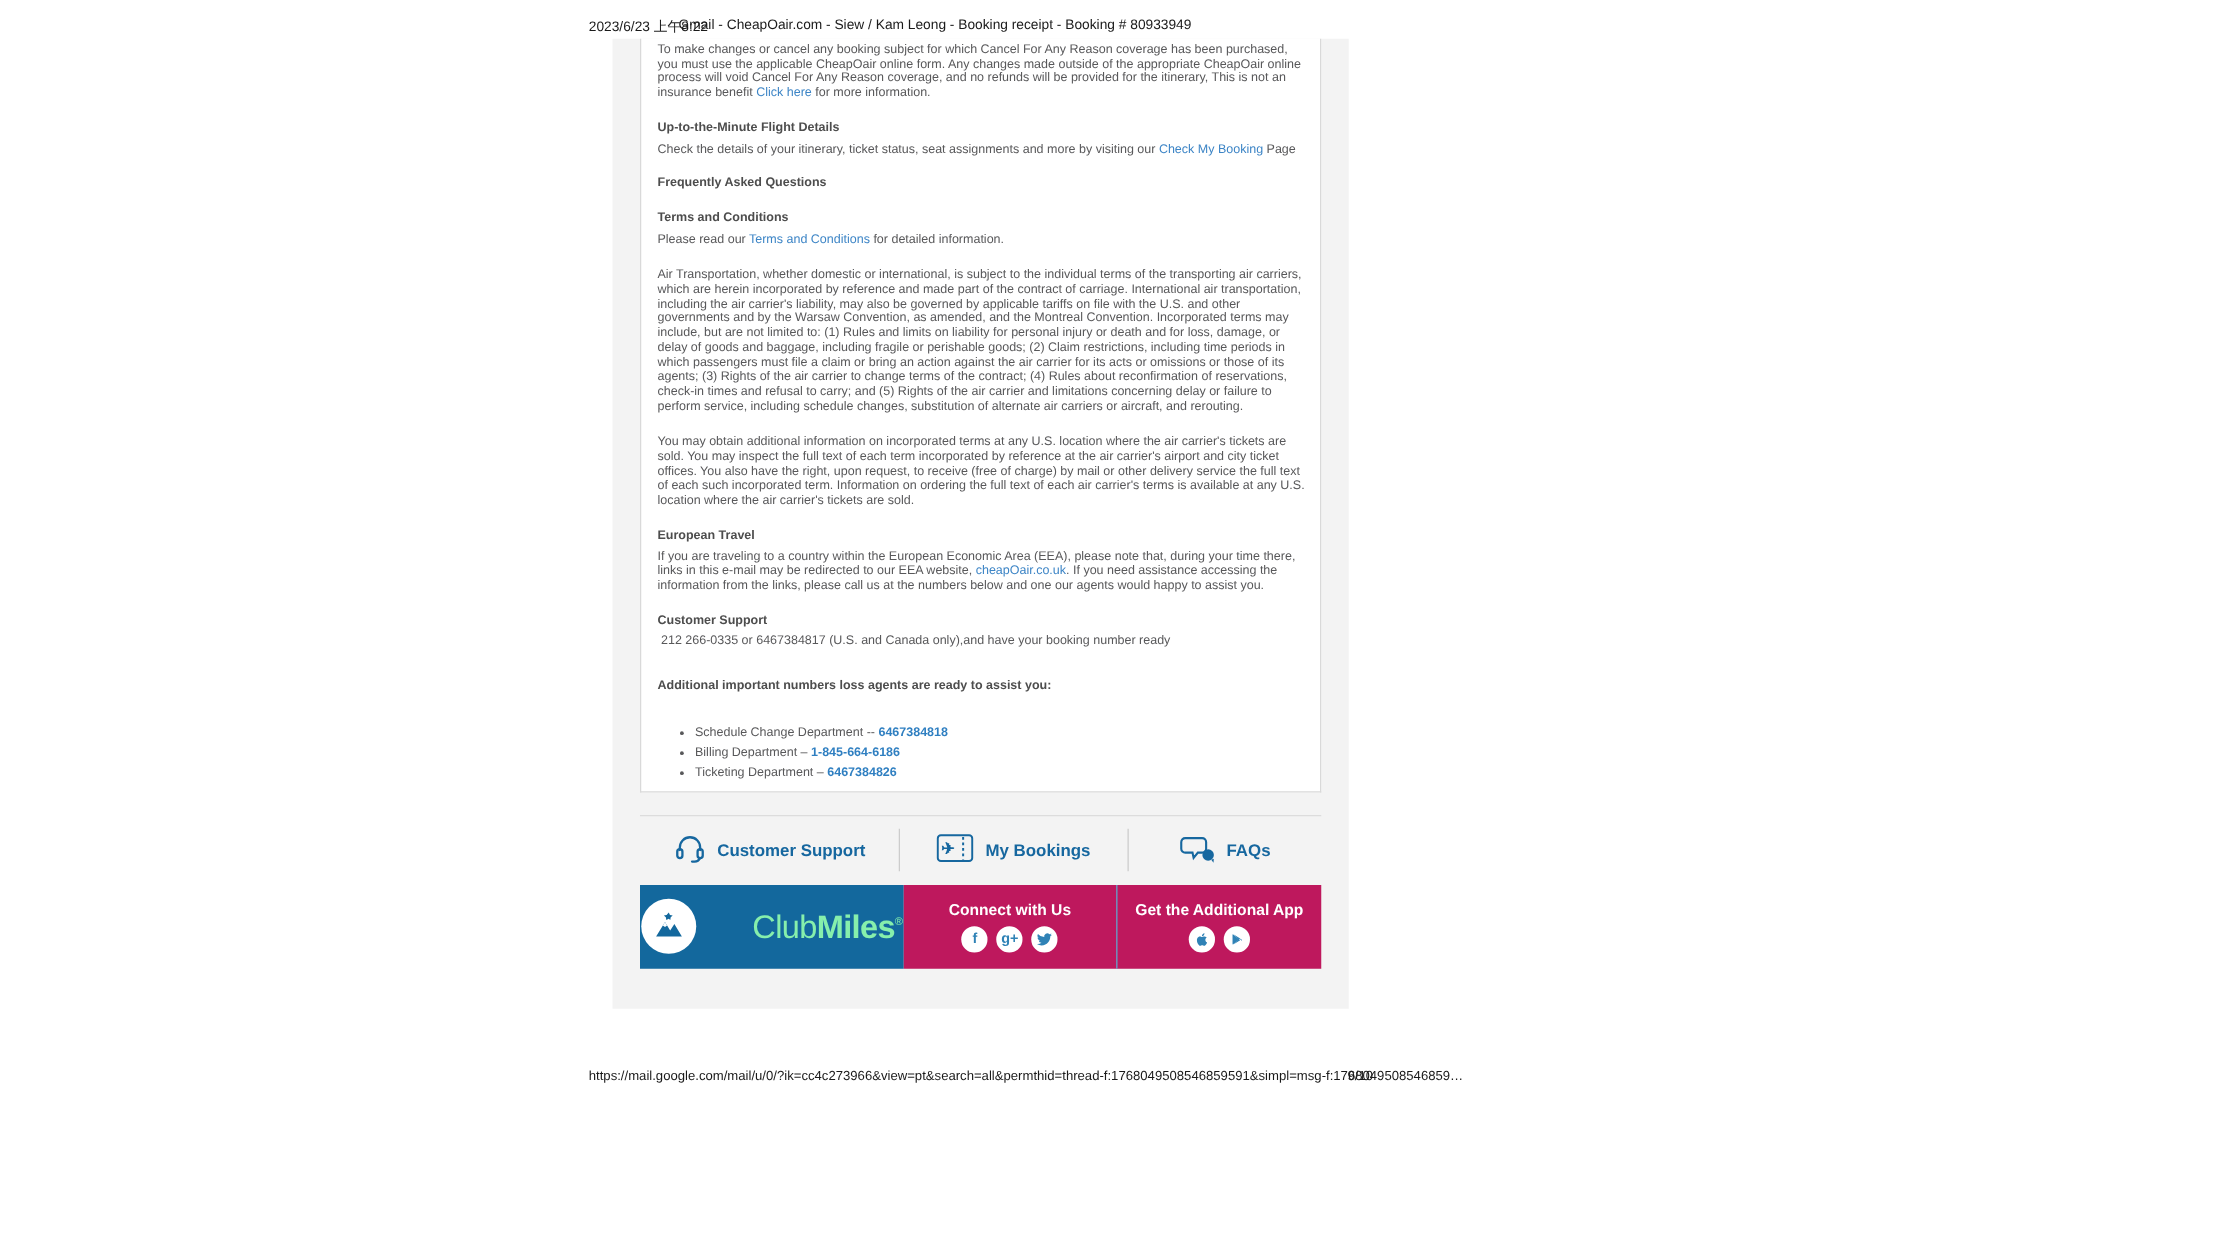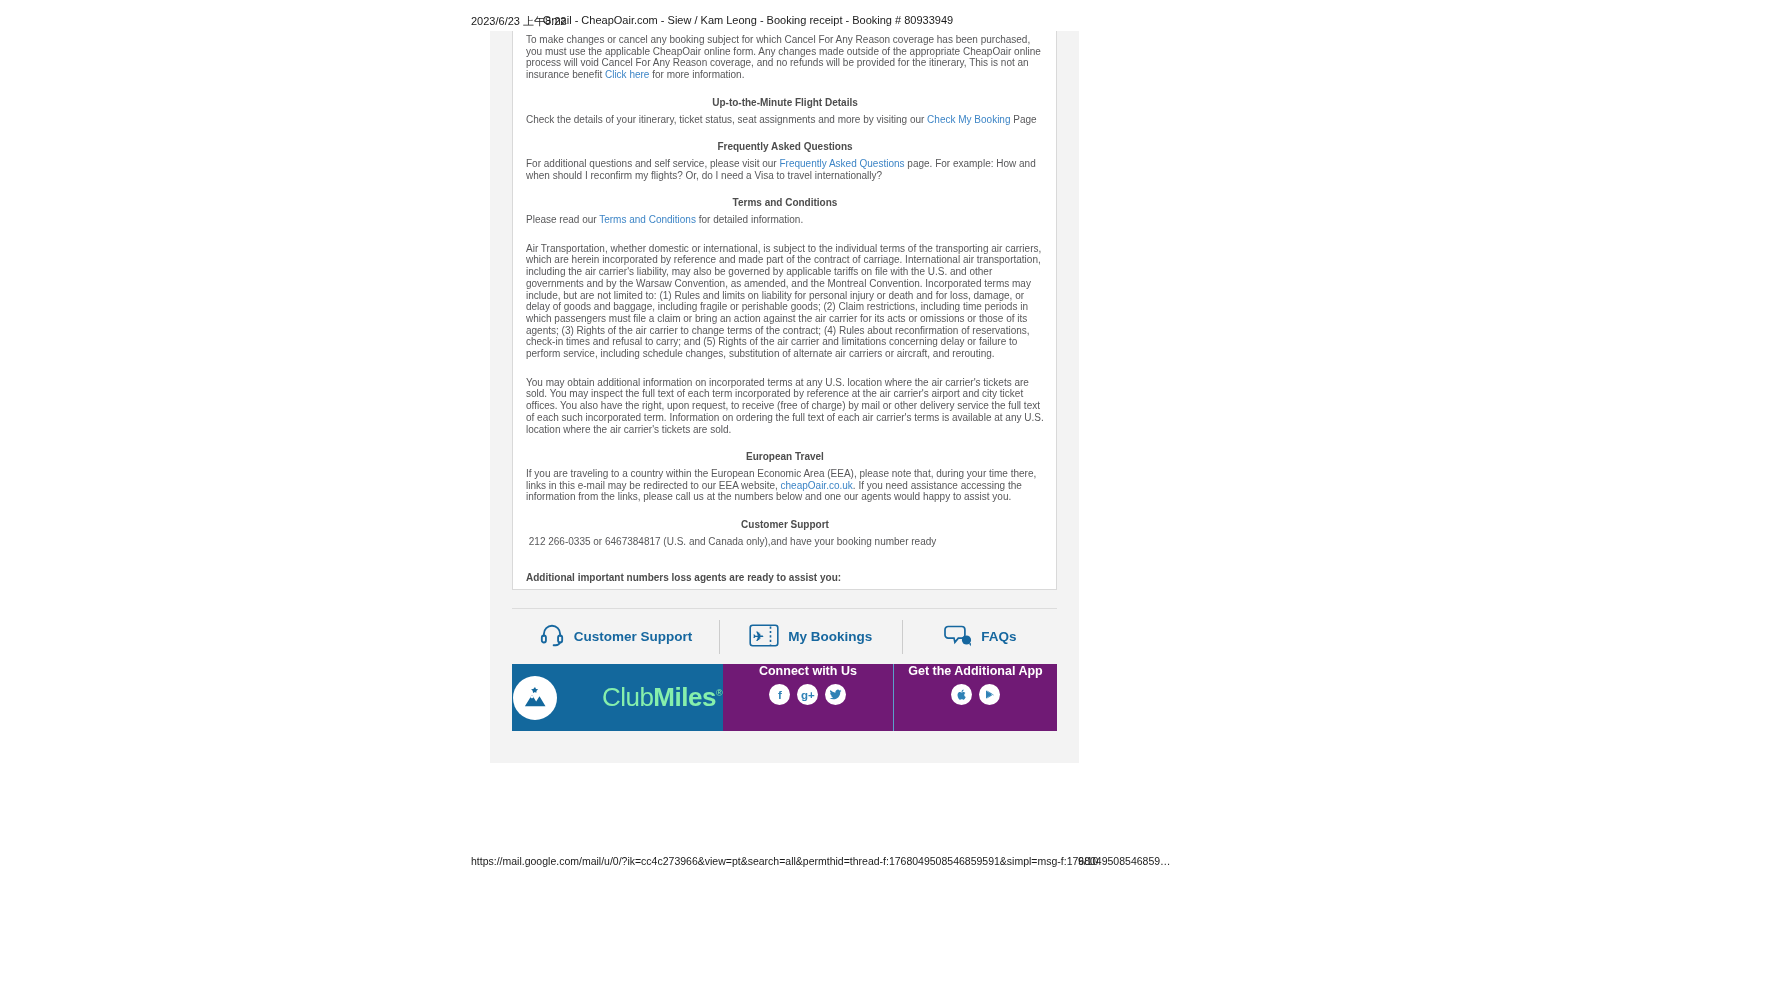--- a/index.html
+++ b/index.html
@@ -39,21 +39,20 @@
     border:1px solid #d9d9d9; border-top:none;
     padding:3px 12px 6px 13px;
     color:#58585a;
     font-size:10px; line-height:11.7px;
   }
   .card p { margin:0; }
   .para-gap { margin-top:17px !important; }
   .heading {
     font-weight:bold; color:#4d4d4d;
     margin:16px 0 5px 0 !important;
-    text-align:center;
   }
   .bold-line { font-weight:bold; color:#4d4d4d; margin-top:24px !important; }
   a.inline-link { color:#3d85c6; text-decoration:none; cursor:pointer; }
   .support-line { margin-top:0; white-space:pre-wrap; }
   ul.numbers {
     margin:24px 0 0 0; padding-left:30px; list-style:disc;
   }
   ul.numbers li { line-height:16px; color:#58585a; }
   a.phone-link { color:#2f7fc1; font-weight:bold; text-decoration:none; cursor:pointer; }
   
@@ -80,22 +79,22 @@
   }
   .logo-circle {
     width:44px; height:44px; border-radius:50%; background:#ffffff;
     display:flex; align-items:center; justify-content:center;
   }
   .logo-text { color:#86efac; font-size:26px; letter-spacing:-0.5px; white-space:nowrap;margin-left:36px; }
   .logo-club { font-weight:400; }
   .logo-miles { font-weight:800; }
   .logo-reg { font-size:9px; vertical-align:super; font-weight:400; }
   .banner-mid, .banner-right {
-    background:#701a75;
-    display:flex; flex-direction:column; align-items:center; 
+    background:#be185d;
+    display:flex; flex-direction:column; align-items:center; justify-content:center;
     gap:6px;
   }
   .banner-mid { width:31.2%; }
   .banner-right { width:30.1%; border-left:1px solid #5ba0c9; }
   .banner-heading { color:#ffffff; font-weight:bold; font-size:12.5px; }
   .icon-row { display:flex; gap:7px; }
   .round-icon {
     width:21px; height:21px; border-radius:50%;
     background:#ffffff; color:#2f82b6;
     display:flex; align-items:center; justify-content:center;
@@ -113,37 +112,41 @@
 <div class="email-area">
 
   <div class="card">
 
     <p><span>To make changes or cancel any booking subject for which Cancel For Any Reason coverage has been purchased, you must use the applicable CheapOair online form. Any changes made outside of the appropriate CheapOair online process will void Cancel For Any Reason coverage, and no refunds will be provided for the itinerary, This is not an insurance benefit </span><a class="inline-link">Click here</a><span> for more information.</span></p>
 
     <p class="heading">Up-to-the-Minute Flight Details</p>
     <p><span>Check the details of your itinerary, ticket status, seat assignments and more by visiting our </span><a class="inline-link">Check My Booking</a><span> Page</span></p>
 
     <p class="heading">Frequently Asked Questions</p>
-    <p><span>For additional questions and self service, please visit our </span><a class="inline-link">Frequently Asked Questions</a><span> page. For example: How and when should I reconfirm my flights? Or, do I need a Visa to travel internationally?</span></p>
 
     <p class="heading">Terms and Conditions</p>
     <p><span>Please read our </span><a class="inline-link">Terms and Conditions</a><span> for detailed information.</span></p>
 
     <p class="para-gap">Air Transportation, whether domestic or international, is subject to the individual terms of the transporting air carriers, which are herein incorporated by reference and made part of the contract of carriage. International air transportation, including the air carrier's liability, may also be governed by applicable tariffs on file with the U.S. and other governments and by the Warsaw Convention, as amended, and the Montreal Convention. Incorporated terms may include, but are not limited to: (1) Rules and limits on liability for personal injury or death and for loss, damage, or delay of goods and baggage, including fragile or perishable goods; (2) Claim restrictions, including time periods in which passengers must file a claim or bring an action against the air carrier for its acts or omissions or those of its agents; (3) Rights of the air carrier to change terms of the contract; (4) Rules about reconfirmation of reservations, check-in times and refusal to carry; and (5) Rights of the air carrier and limitations concerning delay or failure to perform service, including schedule changes, substitution of alternate air carriers or aircraft, and rerouting.</p>
 
     <p class="para-gap">You may obtain additional information on incorporated terms at any U.S. location where the air carrier's tickets are sold. You may inspect the full text of each term incorporated by reference at the air carrier's airport and city ticket offices. You also have the right, upon request, to receive (free of charge) by mail or other delivery service the full text of each such incorporated term. Information on ordering the full text of each air carrier's terms is available at any U.S. location where the air carrier's tickets are sold.</p>
 
     <p class="heading">European Travel</p>
     <p><span>If you are traveling to a country within the European Economic Area (EEA), please note that, during your time there, links in this e-mail may be redirected to our EEA website, </span><a class="inline-link">cheapOair.co.uk</a><span>. If you need assistance accessing the information from the links, please call us at the numbers below and one our agents would happy to assist you.</span></p>
 
     <p class="heading">Customer Support</p>
     <p class="support-line"> 212 266-0335 or 6467384817 (U.S. and Canada only),and have your booking number ready</p>
 
     <p class="bold-line">Additional important numbers loss agents are ready to assist you:</p>
 
+    <ul class="numbers">
+      <li><span>Schedule Change Department -- </span><a class="phone-link">6467384818</a></li>
+      <li><span>Billing Department – </span><a class="phone-link">1-845-664-6186</a></li>
+      <li><span>Ticketing Department – </span><a class="phone-link">6467384826</a></li>
+    </ul>
 
   </div>
 
   <div class="divider"></div>
 
   <div class="quicklinks">
     <div class="ql ql-1">
       <span>
         <svg width="26" height="26" viewBox="0 0 24 24" fill="none" stroke="currentColor" stroke-width="1.7" stroke-linecap="round">
           <path d="M4.5 13v-2a7.5 7.5 0 0 1 15 0v2"></path>

